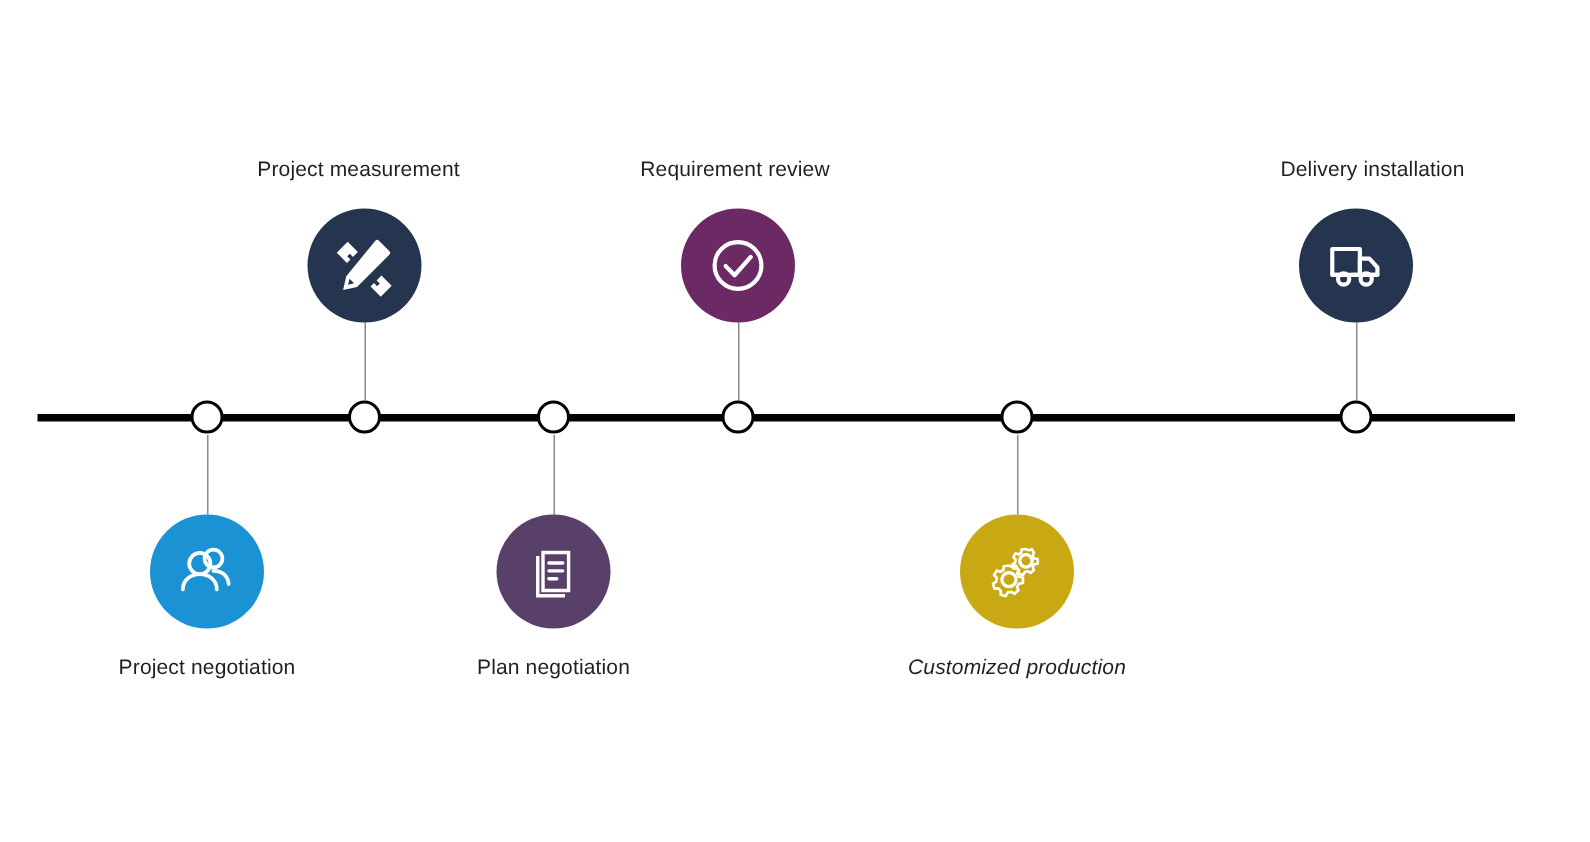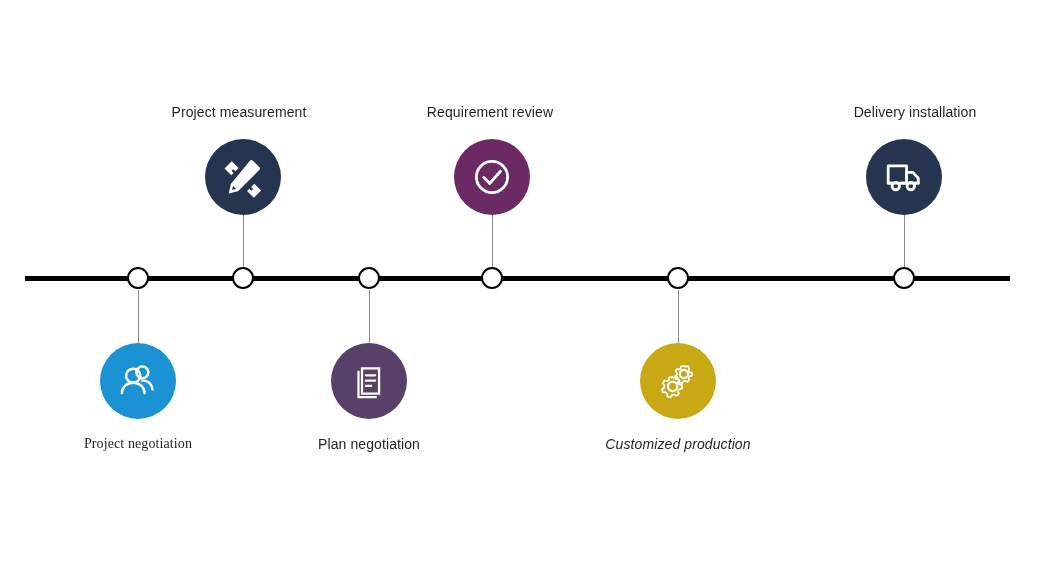--- a/index.html
+++ b/index.html
@@ -79,21 +79,21 @@
         <span style="display: flex;">
     <svg width="46" height="46" viewBox="0 0 48 48" fill="none" stroke="#ffffff" stroke-width="2.6" stroke-linecap="round" stroke-linejoin="round">
       <circle cx="28.5" cy="15" r="6.2"></circle>
       <path d="M28.5 23.5c6.2 0 10 3.8 10.6 9.2"></path>
       <circle cx="19" cy="18.5" r="7.4"></circle>
       <path d="M7.2 36.5c0-6.3 5.2-10.6 11.8-10.6s11.8 4.3 11.8 10.6"></path>
     </svg>
         </span>
       </div>
       <div class="node" style="left: 126.5px; top: 266.5px; background: rgb(255, 255, 255); border-color: rgb(0, 0, 0);"></div>
-      <div class="caption" style="left: 138px; top: 433px; color: rgb(35, 31, 32); font-family: Liberation Serif, serif;">Project negotiation</div>
+      <div class="caption" style="left: 138px; top: 433px; color: rgb(35, 31, 32);">Project negotiation</div>
       <div class="stem" style="background: rgb(138, 138, 138); left: 242.5px; top: 215px; height: 51.5px;"></div>
       <div class="bubble" style="background: rgb(37, 52, 79); left: 205px; top: 139px;">
         <span style="display: flex;">
     <svg width="46" height="46" viewBox="0 0 48 48" fill="#ffffff">
       <path d="M33.9 6.6l7.5 7.5c.6.6.6 1.6 0 2.2L18.8 38.9l-9.7 2.2 2.2-9.7L31.7 6.6c.6-.6 1.6-.6 2.2 0z
                M13.6 33.2l-1 4.2 4.2-1-3.2-3.2z"></path>
       <path d="M12.3 7.5l7.1 7.1-3.4 3.4-2.2-2.2-1.8 1.8 2.2 2.2-2.4 2.4-7.1-7.1 7.6-7.6z"></path>
       <path d="M35.8 31.0l7.1 7.1-7.6 7.6-7.1-7.1 2.4-2.4 2.2 2.2 1.8-1.8-2.2-2.2 3.4-3.4z"></path>
     </svg>
         </span>

